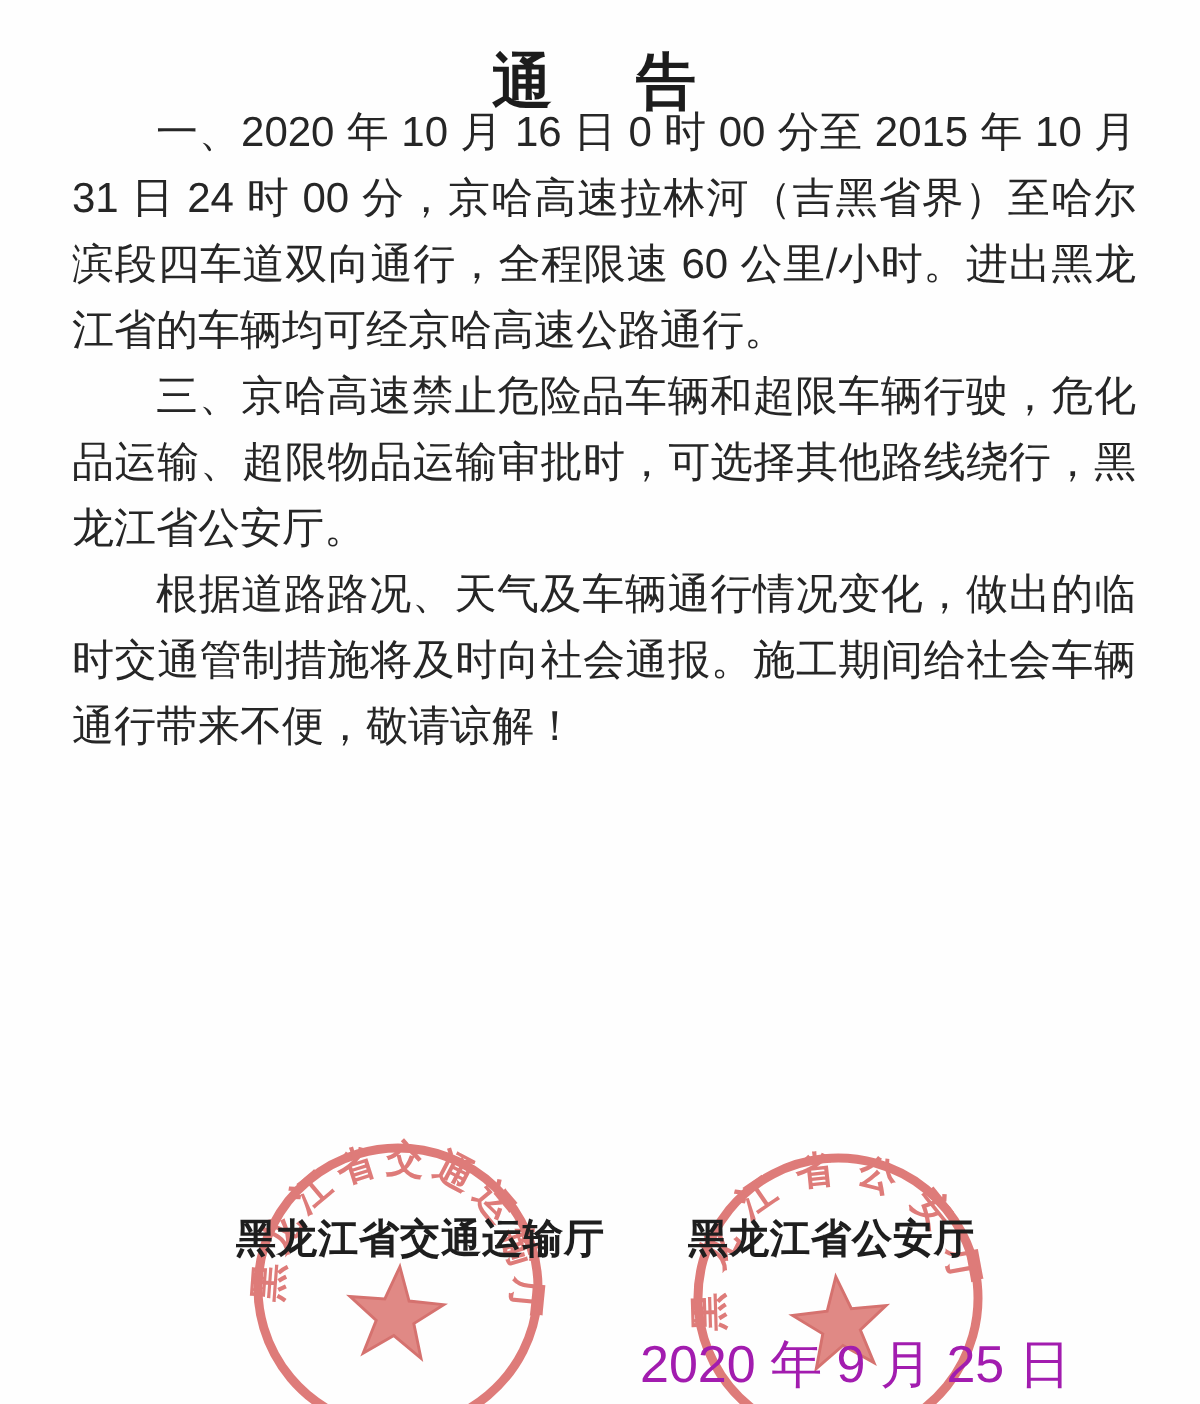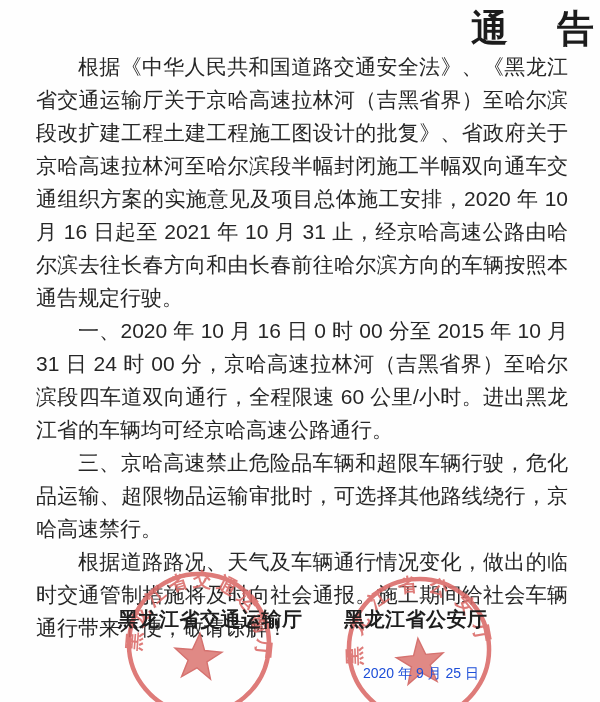--- a/index.html
+++ b/index.html
@@ -11,24 +11,24 @@
     overflow: hidden;
     position: relative;
   }
   .page {
     position: absolute;
     left: 0; top: 0;
     width: 600px; height: 702px;
     background: #fefefe;
   }
   .doc-title {
-    margin: 0;
+    margin: 17px;
     padding-top: 4px;
-    text-align: right;
-    font-size: 37px;
+    text-align: center;
+    font-size: 30px;
     font-weight: 700;
     letter-spacing: 6px;
     color: #1c1c1c;
   }
   .doc-body {
     position: absolute;
     left: 36px; right: 32px;
     top: 50px;
   }
   .doc-body p {
@@ -59,45 +59,43 @@
     font-weight: 600;
     color: #1e1e1e;
     white-space: nowrap;
     z-index: 3;
   }
   .signature-left  { left: 118px; top: 606px; letter-spacing: 0.5px; }
   .signature-right { left: 344px; top: 606px; letter-spacing: 0.5px; }
   .doc-date {
     position: absolute;
     left: 320px; top: 665px;
-    font-size: 14px;
-    color: #1d4ed8;
+    font-size: 26px;
+    color: #a21caf;
     white-space: nowrap;
     z-index: 3;
-    margin-left: 43px;
   }
   .seal-arc-text {
     font-size: 19px;
     font-weight: 600;
     fill: #da6a67;
   }
   .seal-arc-text.wide { letter-spacing: 10px; }
   .seal-arc-text.narrow { letter-spacing: 4px; }
 </style>
 </head>
 <body>
 
 <div class="page">
 
   <h1 class="doc-title">通　告</h1>
 
   <div class="doc-body">
-    <p>根据《中华人民共和国道路交通安全法》、《黑龙江省交通运输厅关于京哈高速拉林河（吉黑省界）至哈尔滨段改扩建工程土建工程施工图设计的批复》、省政府关于京哈高速拉林河至哈尔滨段半幅封闭施工半幅双向通车交通组织方案的实施意见及项目总体施工安排，2020 年 10 月 16 日起至 2021 年 10 月 31 止，经京哈高速公路由哈尔滨去往长春方向和由长春前往哈尔滨方向的车辆按照本通告规定行驶。</p>
     <p>一、2020 年 10 月 16 日 0 时 00 分至 2015 年 10 月 31 日 24 时 00 分，京哈高速拉林河（吉黑省界）至哈尔滨段四车道双向通行，全程限速 60 公里/小时。进出黑龙江省的车辆均可经京哈高速公路通行。</p>
-    <p>三、京哈高速禁止危险品车辆和超限车辆行驶，危化品运输、超限物品运输审批时，可选择其他路线绕行，京哈高速禁行。</p>
+    <p>三、京哈高速禁止危险品车辆和超限车辆行驶，危化品运输、超限物品运输审批时，可选择其他路线绕行，黑龙江省公安厅。</p>
     <p>根据道路路况、天气及车辆通行情况变化，做出的临时交通管制措施将及时向社会通报。施工期间给社会车辆通行带来不便，敬请谅解！</p>
 
   </div>
 
   <div class="sign-area">
 
     <svg class="seal seal-left" viewBox="-81 -81 162 162">
       <circle cx="0" cy="0" r="70" fill="none" stroke="#da6a67" stroke-width="4.5"></circle>
       <defs>
         <path id="arcL" d="M -54 22 A 58.3 58.3 0 1 1 54 22" fill="none"></path>

